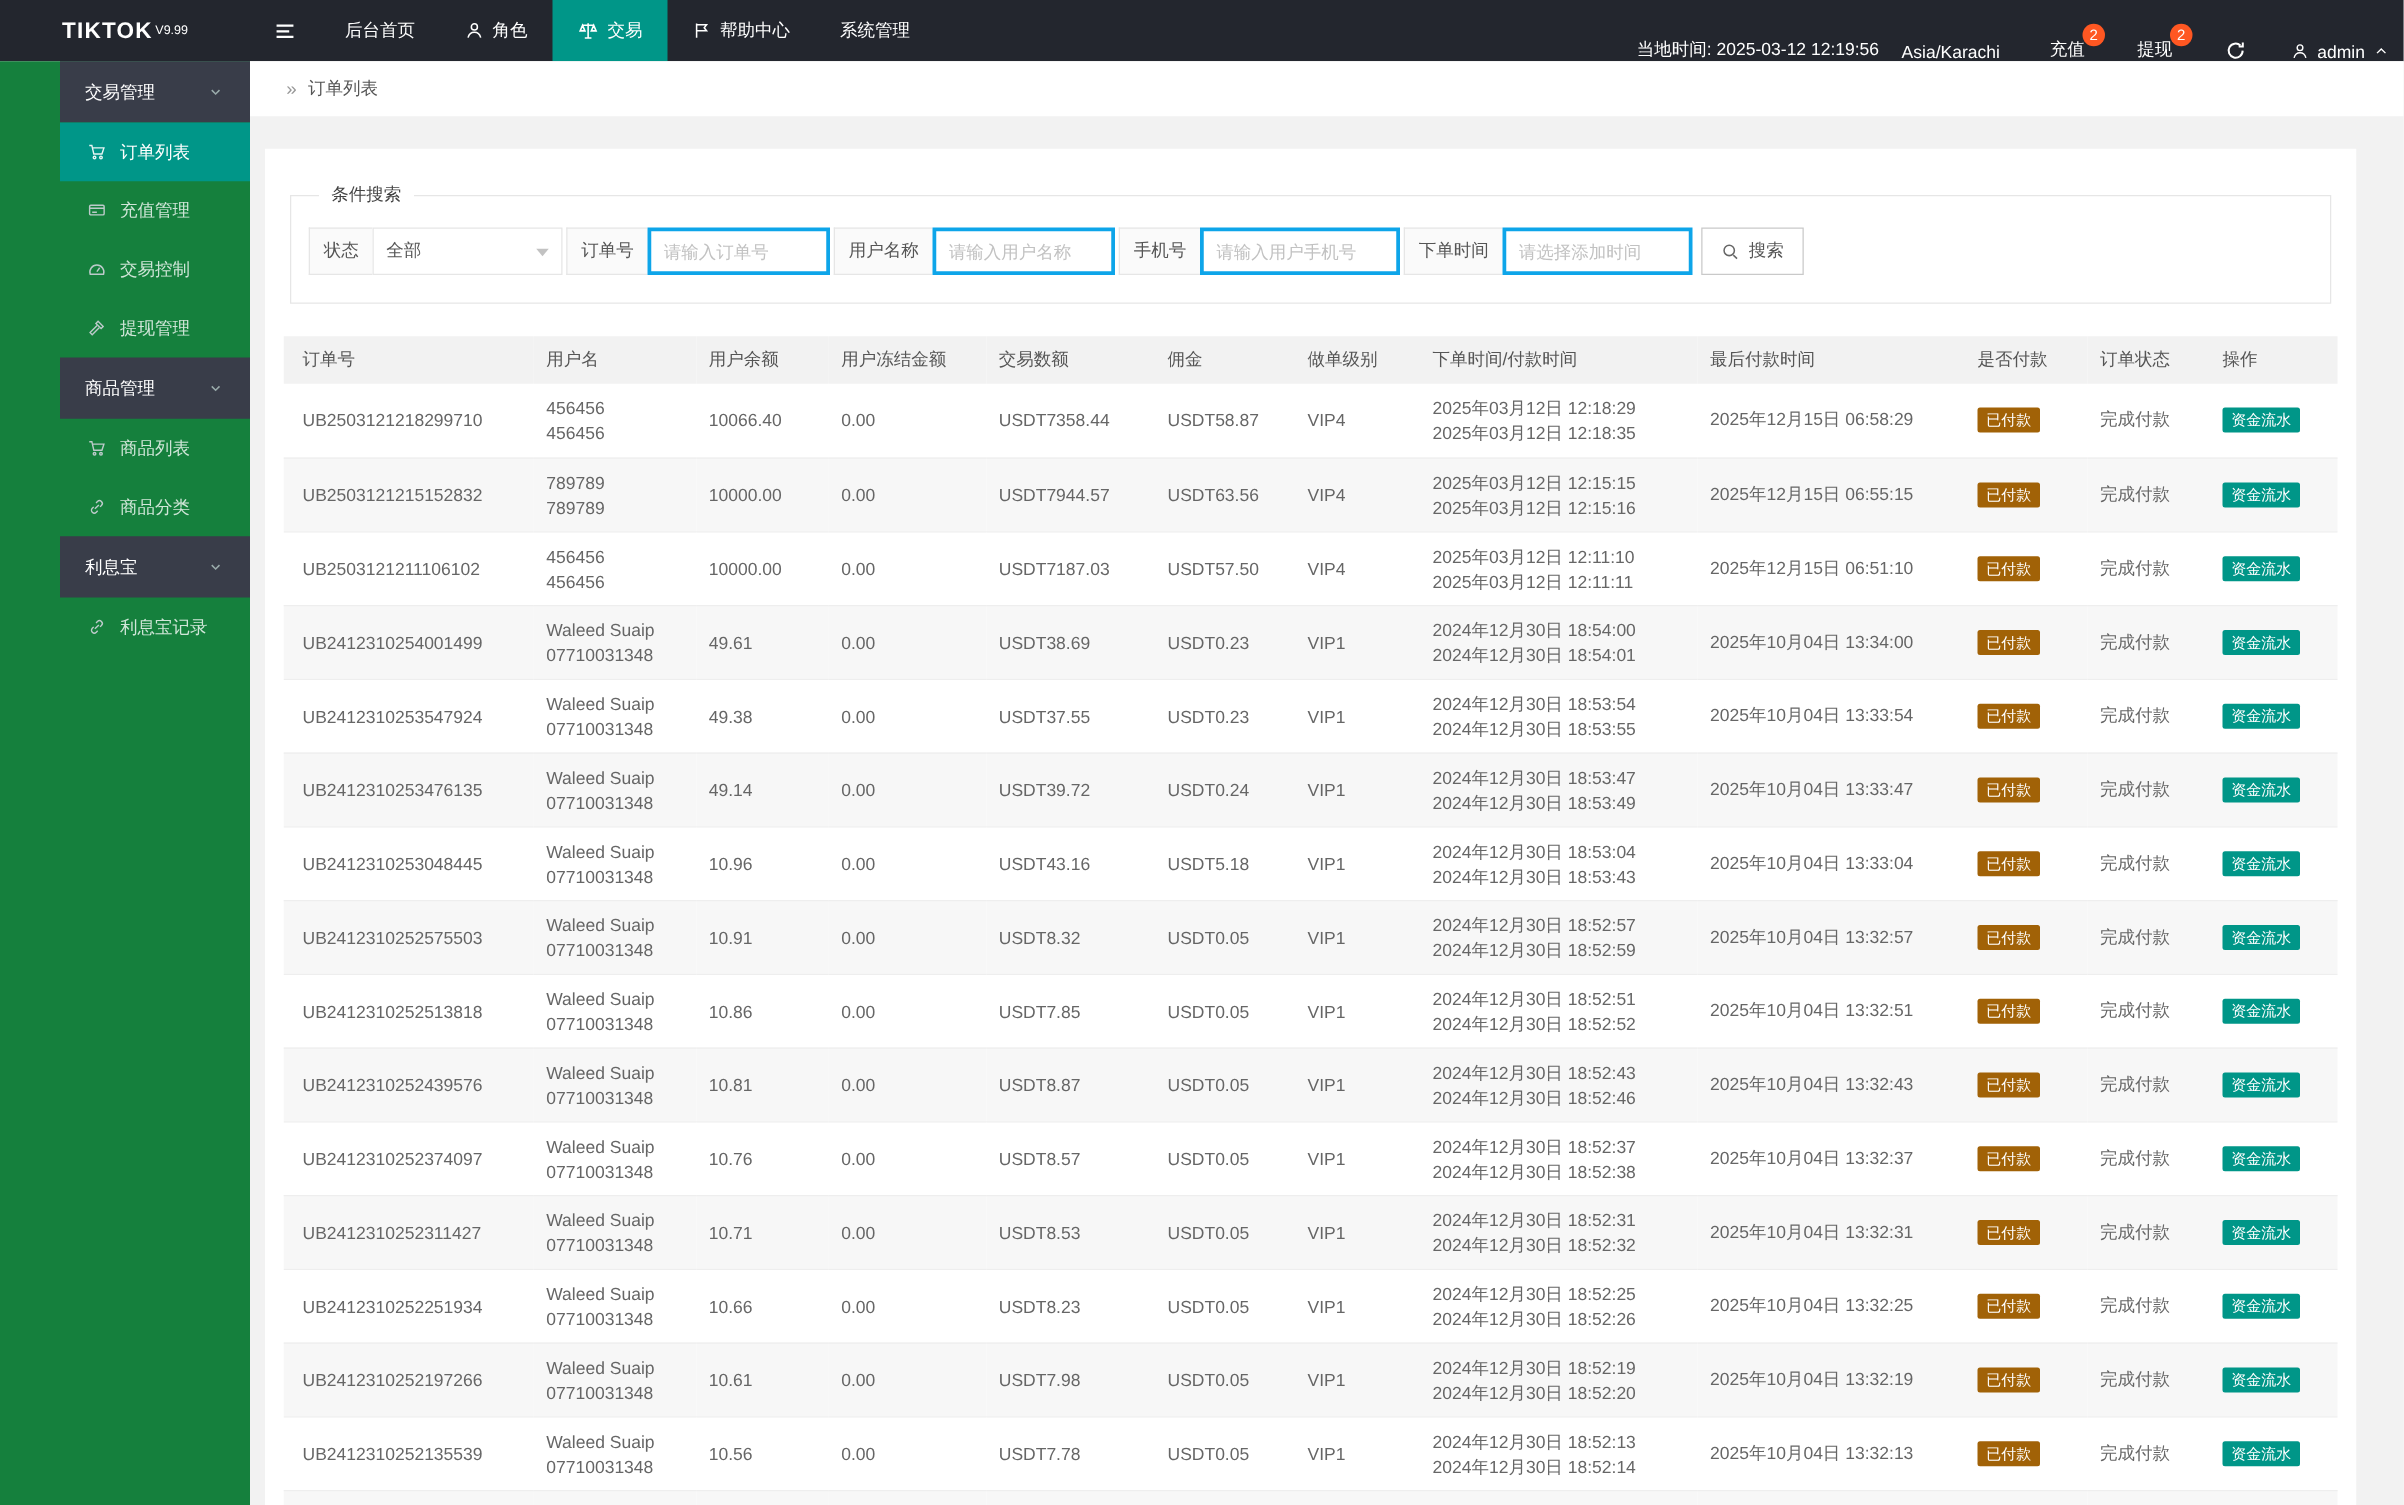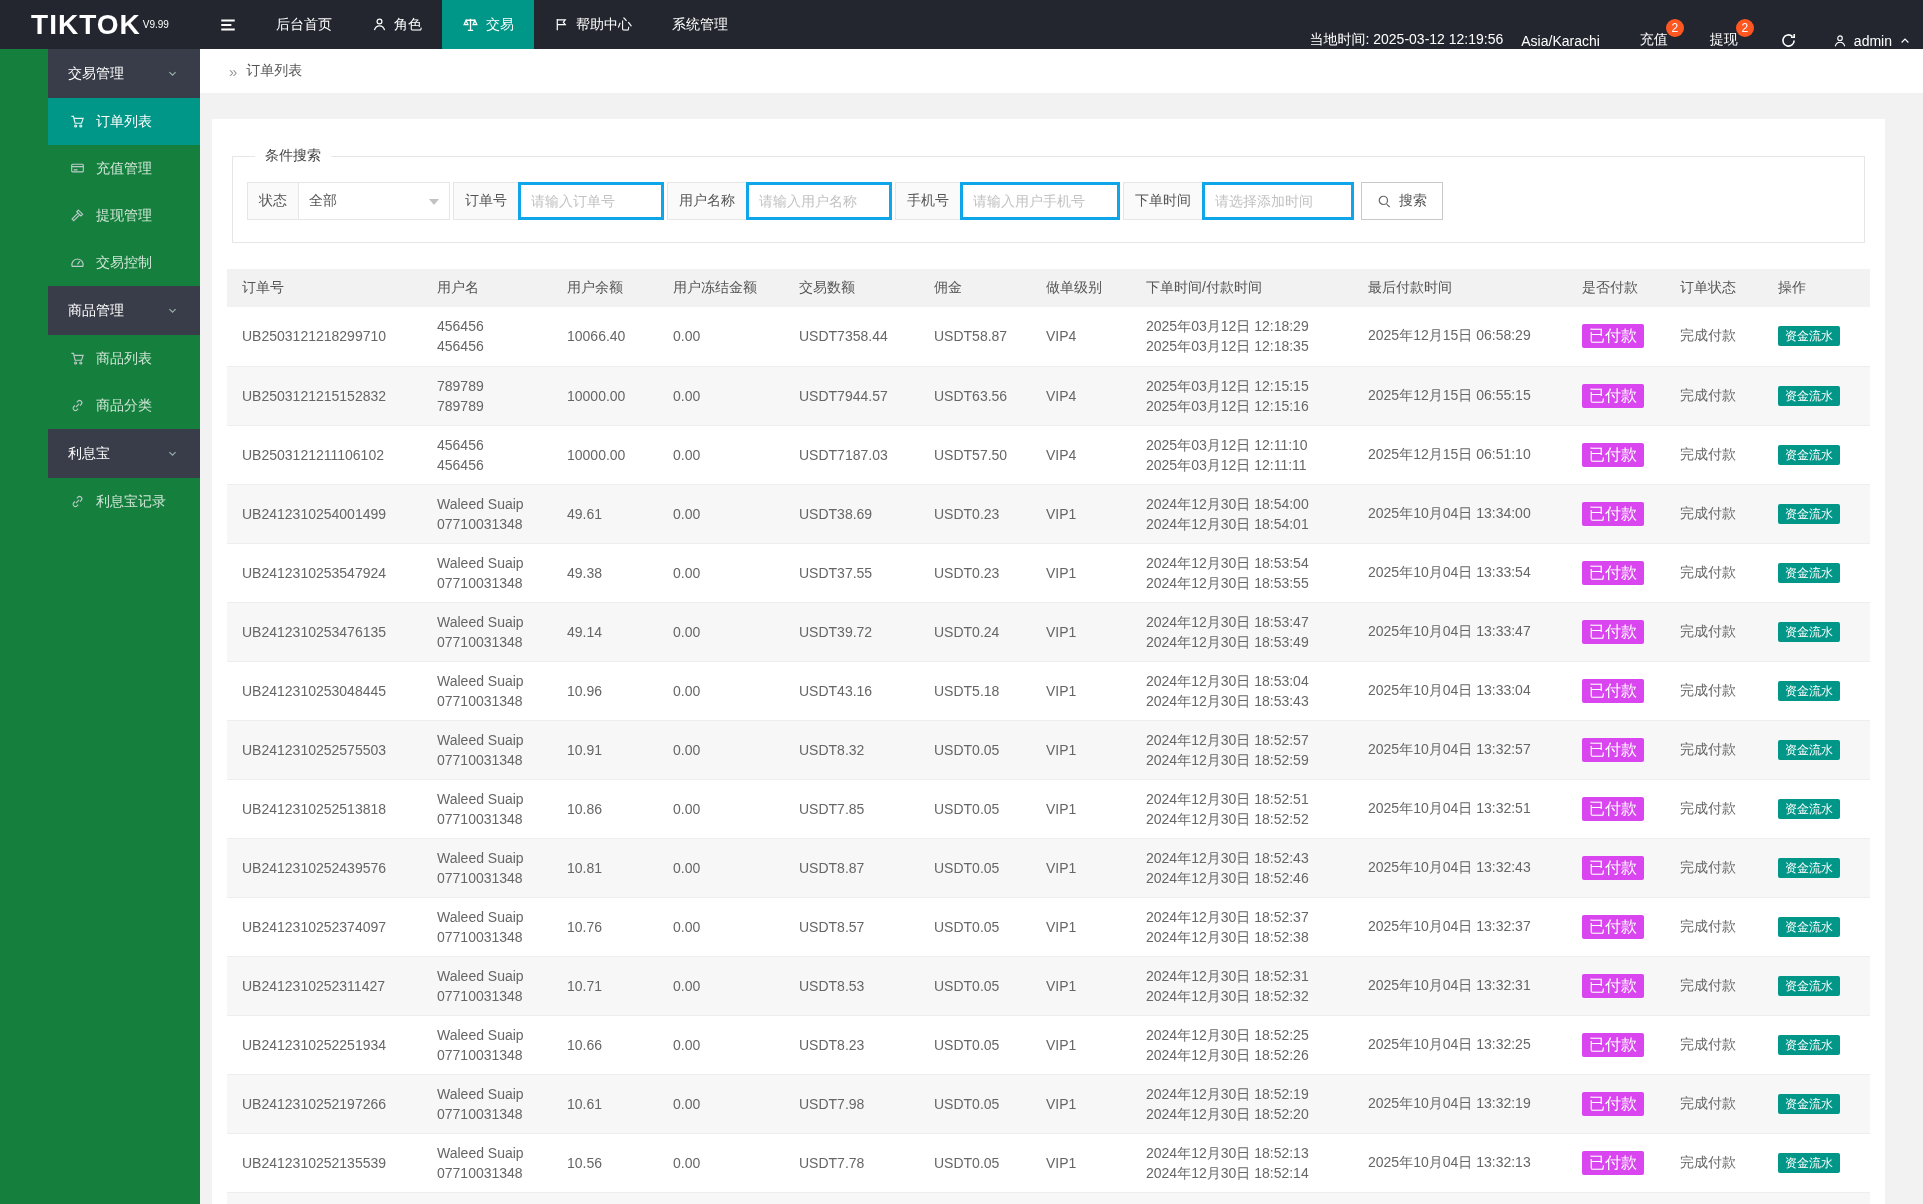--- a/index.html
+++ b/index.html
@@ -6,21 +6,21 @@
   html,body { width:1923px; height:1204px; overflow:hidden; }
   body {
     font-family: "Liberation Sans", "DejaVu Sans", sans-serif;
     font-size: 14px; color:#666; background:#F2F2F2;
   }
   svg { display:block; }
 
   
   .topbar { height:49px; background:#23262E; display:flex; align-items:stretch; color:#fff; }
   .brand { width:200px; display:flex; align-items:center; justify-content:center; }
-  .brand-name { font-size:28px; font-weight:bold; letter-spacing:1px; color:#fff; }
+  .brand-name { font-size:18px; font-weight:bold; letter-spacing:1px; color:#fff; }
   .brand-ver { font-size:10px; vertical-align:super; margin-left:2px; color:#fff; }
   .nav-toggle { display:flex; align-items:center; padding:0 19px; cursor:pointer; }
   .topnav { display:flex; }
   .nav-item { display:flex; align-items:center; gap:7px; padding:0 20px; font-size:14px; color:#fff; cursor:pointer; }
   .nav-item.active { background:#009688; }
   .topbar-right { margin-left:auto; display:flex; align-items:flex-end; padding-right:12px; }
   .local-time { margin-right:18px; }
   .tz { margin-right:40px; }
   .badge-link { position:relative; margin-right:42px; cursor:pointer; }
   .badge { position:absolute; top:-12px; right:-16px; background:#FF5722; color:#fff;
@@ -68,21 +68,21 @@
   .table-wrap { margin-top:26px; }
   table { width:100%; border-collapse:collapse; table-layout:fixed; }
   thead th { background:#F2F2F2; height:38px; text-align:left; font-weight:normal;
      color:#555; padding:0 10px; font-size:14px; }
   thead th:first-child { padding-left:15px; }
   tbody td { padding:9px 10px; font-size:14px; color:#666; vertical-align:middle; }
   tbody td:first-child { padding-left:15px; }
   tbody tr { border-bottom:1px solid #EEE; height:59px; }
   tbody tr:nth-child(even) { background:#F7F7F7; }
   .line { line-height:20px; white-space:nowrap; }
-  .tag { display:inline-block; background:#d946ef; color:#fff; font-size:16px;
+  .tag { display:inline-block; background:#a16207; color:#fff; font-size:12px;
      padding:4px 7px; border-radius:2px; line-height:1; }
   .action-btn { display:inline-block; background:#009688; color:#fff; font-size:12px;
      padding:4px 7px; border-radius:2px; line-height:1; border:none; cursor:pointer;
      font-family:"Liberation Sans","DejaVu Sans",sans-serif; }
 </style>
 </head>
 <body>
 
 <div class="topbar">
   <div class="brand">
@@ -191,34 +191,34 @@
         <svg width="15" height="15" viewBox="0 0 16 16" fill="none" stroke="#cfd3da" stroke-width="1.2">
             <rect x="1.8" y="3.4" width="12.4" height="8.2" rx="1"></rect>
             <path d="M1.8 6h12.4M4 9.4h4"></path>
           </svg>
       </span>
       <span>充值管理</span>
     </div>
     <div class="side-item">
       <span class="icon">
         <svg width="15" height="15" viewBox="0 0 16 16" fill="none" stroke="#cfd3da" stroke-width="1.2">
-            <path d="M9 2.2l4.4 4.4-1.8 1.8-4.4-4.4z"></path>
-            <path d="M8.2 5.8L2.2 11.8l1.8 1.8 6-6"></path>
-          </svg>
-      </span>
-      <span>提现管理</span>
+            <path d="M2.3 12.2a6 6 0 1 1 11.4 0z"></path>
+            <path d="M8 10l2.4-3.4"></path>
+          </svg>
+      </span>
+      <span>交易控制</span>
     </div>
     <div class="side-item">
       <span class="icon">
         <svg width="15" height="15" viewBox="0 0 16 16" fill="none" stroke="#cfd3da" stroke-width="1.2">
-            <path d="M2.3 12.2a6 6 0 1 1 11.4 0z"></path>
-            <path d="M8 10l2.4-3.4"></path>
-          </svg>
-      </span>
-      <span>交易控制</span>
+            <path d="M9 2.2l4.4 4.4-1.8 1.8-4.4-4.4z"></path>
+            <path d="M8.2 5.8L2.2 11.8l1.8 1.8 6-6"></path>
+          </svg>
+      </span>
+      <span>提现管理</span>
     </div>
 
     <div class="side-group-header">
       <span>商品管理</span>
       <span>
         <svg width="11" height="11" viewBox="0 0 16 16" fill="none" stroke="#9aa" stroke-width="1.8">
             <path d="M3.5 6l4.5 4.5L12.5 6"></path>
           </svg>
       </span>
     </div>

